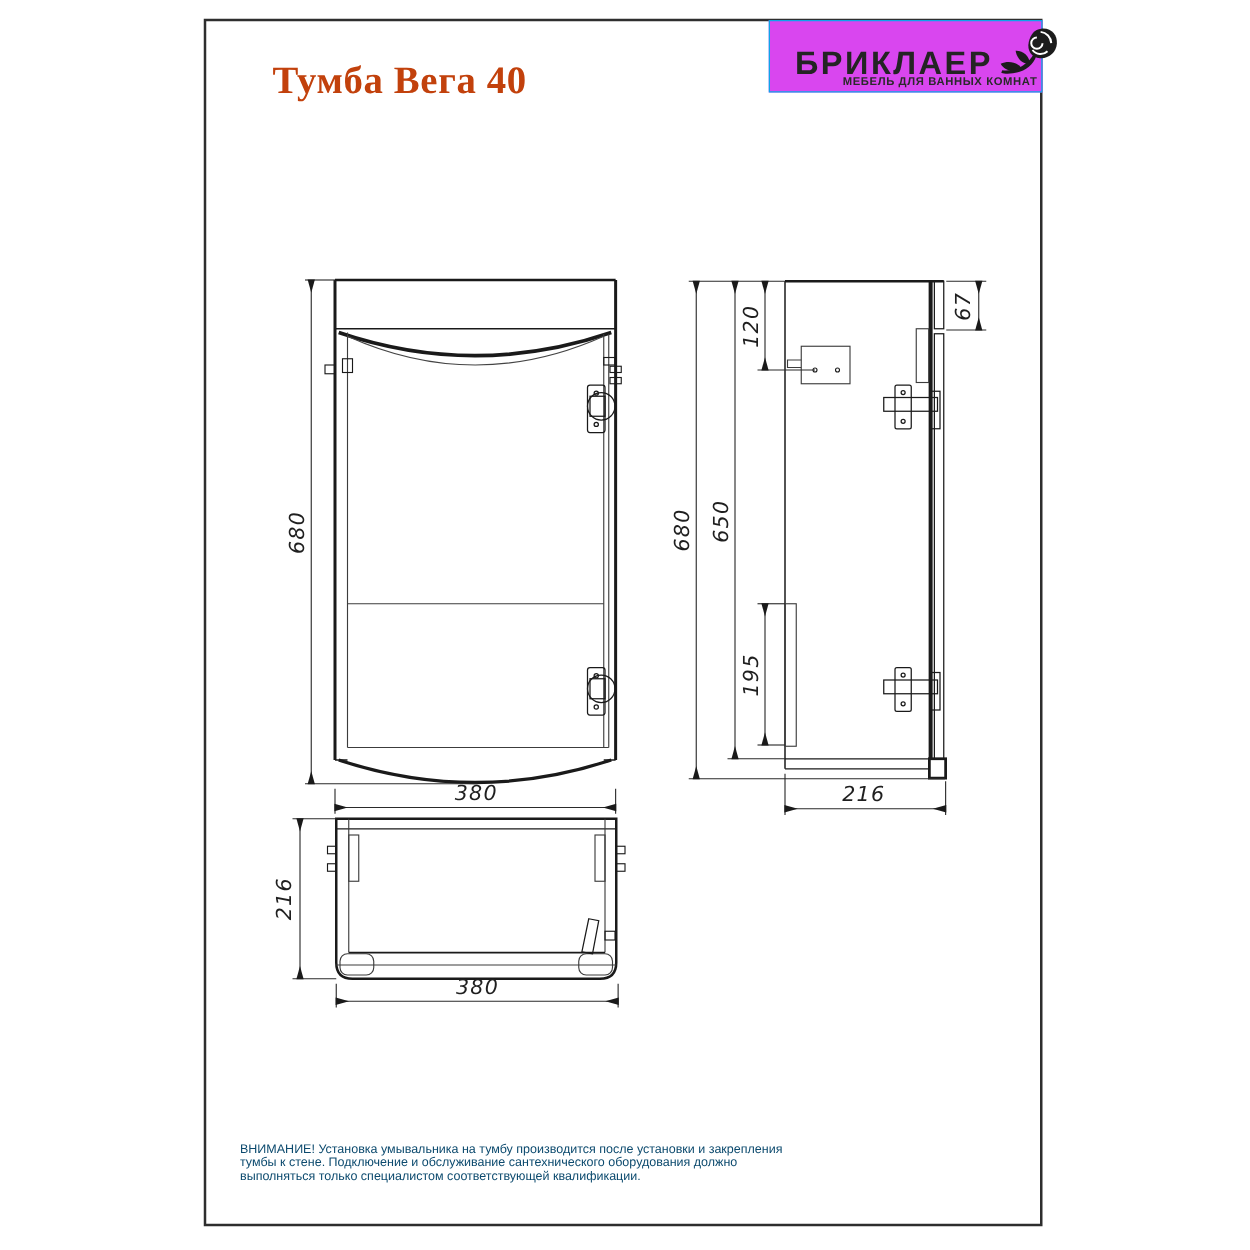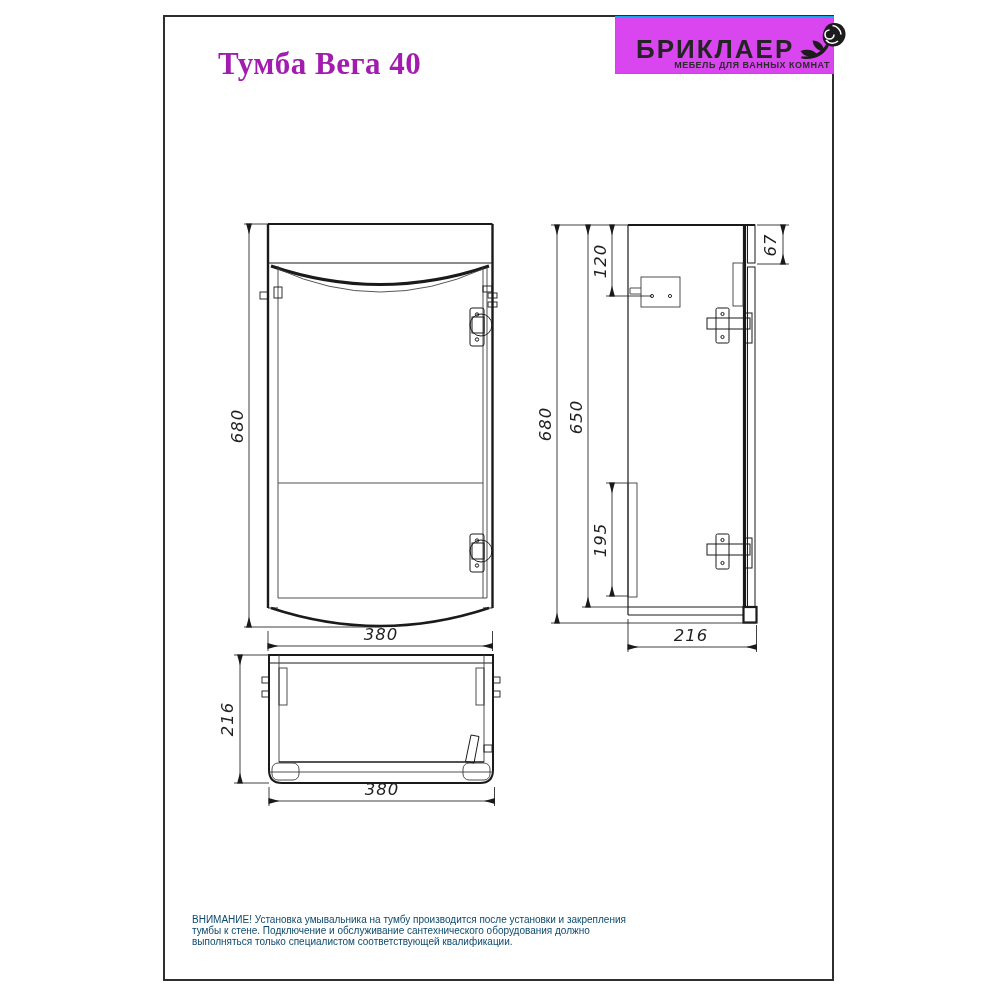--- a/index.html
+++ b/index.html
@@ -1,18 +1,18 @@
 <!DOCTYPE html>
 <html><head>
 <meta charset="utf-8">
 <style>
   html,body{margin:0;padding:0;background:#fff;}
   body{width:1000px;height:1000px;position:relative;font-family:"Liberation Sans",sans-serif;color:#1a1a1a;overflow:hidden;}
   .frame{position:absolute;left:163px;top:15px;width:671px;height:966px;border:2px solid #2e2e2e;background:#fff;box-sizing:border-box;}
-  .title{position:absolute;left:218px;top:46px;font-family:"Liberation Serif","DejaVu Serif",serif;font-weight:bold;font-size:31px;letter-spacing:0.5px;color:#a21caf;text-align:right;}
+  .title{position:absolute;left:218px;top:46px;font-family:"Liberation Serif","DejaVu Serif",serif;font-weight:bold;font-size:31px;letter-spacing:0.5px;color:#c2410c;text-align:right;}
   .logo-box{position:absolute;left:615px;top:16px;width:219px;height:58px;border:1px solid #0ea5e9;background:#d946ef;box-sizing:border-box;}
   .logo-row{position:absolute;left:20px;top:9px;display:flex;align-items:center;}
   .logo-brand{font-size:26px;font-weight:bold;letter-spacing:2px;color:#242424;line-height:1;}
   .logo-rose{margin-left:2px;margin-top:-4px;}
   .logo-tagline{position:absolute;right:3px;top:43px;font-size:9px;font-weight:bold;letter-spacing:0.5px;color:#2a2a2a;white-space:nowrap;}
   .warning{position:absolute;left:192px;top:914px;width:640px;font-size:10px;line-height:1.12;color:#0c4a6e;white-space:pre-line;}
   svg.draw{position:absolute;left:0;top:0;width:1000px;height:1000px;}
   text.dim{font-family:"DejaVu Sans",sans-serif;font-style:italic;font-size:16.5px;fill:#1f1f1f;letter-spacing:1px;}
 </style>
 </head>

